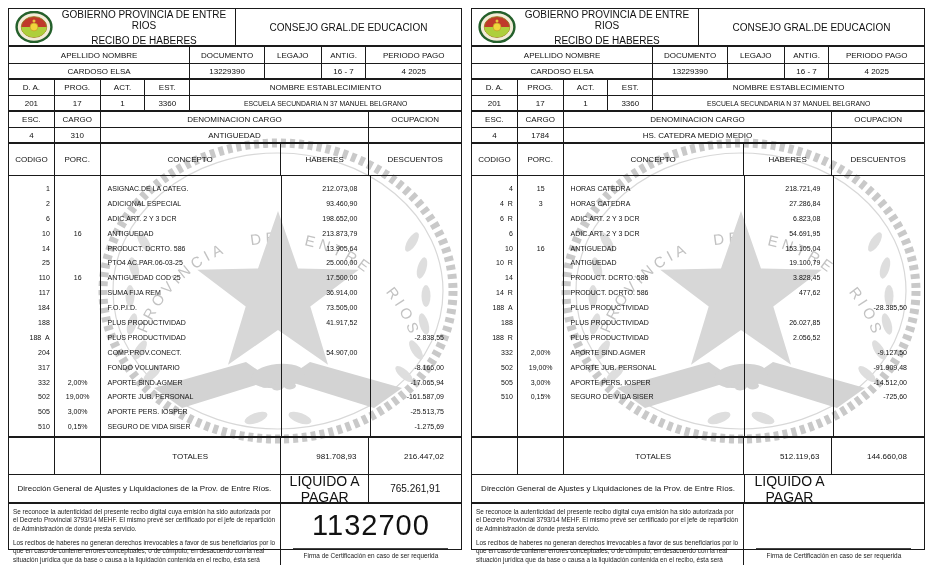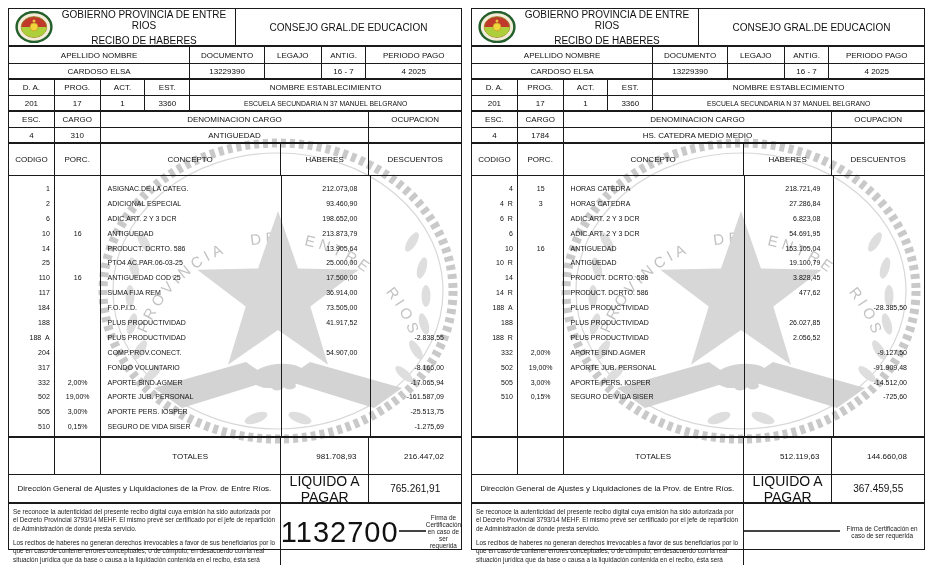--- a/index.html
+++ b/index.html
@@ -27,21 +27,21 @@
   .bc-porc{width:46px;text-align:center}
   .bc-con{width:181px;text-align:left;padding-left:7px}
   .bc-hab{width:89px;text-align:right;padding-right:12px}
   .bc-desc{width:92px;text-align:right;padding-right:17px}
   .jr{justify-content:flex-end}
   .pr12{padding-right:12px}.pr17{padding-right:17px}
   .dircell{padding:0 8px}
   .legal{flex-direction:column;align-items:flex-start;justify-content:flex-start;padding:4px 4px;font-size:6.4px;line-height:1.3;text-align:left;color:#222}
   .legal p{margin:0 0 6px 0}
   .legal p:last-child{margin-bottom:0}
-  .sigbox{flex-direction:row;justify-content:center;padding-bottom:4px}
+  .sigbox{flex-direction:column;justify-content:center;padding-bottom:4px}
   .cert-num{flex:1;display:flex;align-items:center;justify-content:center;width:100%;font-size:29px;letter-spacing:1px;color:#111}
   .sig-line{width:86%;height:1.5px;background:#444;margin-bottom:3px}
   .sig-text{font-size:6.4px;color:#222;margin-bottom:2px}
   .wm{position:absolute;left:87px;top:127px;width:365px;height:310px;z-index:1;pointer-events:none}
   .logo{flex:0 0 auto}
 </style>
 </head>
 <body>
 
 <div class="stub" id="stub0">
@@ -525,21 +525,20 @@
     <div class="cell w46"></div>
     <div class="cell w46"></div>
     <div class="cell w181">TOTALES</div>
     <div class="cell w89 jr pr12">512.119,63</div>
     <div class="cell w92 jr pr17">144.660,08</div>
   </div>
 
   <div class="row rh29 hb">
     <div class="cell w273 f8 dircell">Dirección General de Ajustes y Liquidaciones de la Prov. de Entre Ríos.</div>
     <div class="cell w89 f85">LIQUIDO A PAGAR</div>
-    <div class="cell w92 f9">367.459,55</div>
   </div>
 
   <div class="row rh61 nb">
     <div class="cell w273 legal">
       <p>Se reconoce la autenticidad del presente recibo digital cuya emisión ha sido autorizada por el Decreto Provincial 3793/14 MEHF. El mismo prevé ser certificado por el jefe de repartición de Administración de donde presta servicio.</p>
       <p>Los recibos de haberes no generan derechos irrevocables a favor de sus beneficiarios por lo que en caso de contener errores conceptuales, o de cómputo, en desacuerdo con la real situación jurídica que da base o causa a la liquidación contenida en el recibo, ésta será susceptible de correcciones o enmiendas</p>
     </div>
     <div class="cell w181 sigbox">
       <div class="cert-num"></div>
       <div class="sig-line"></div>

